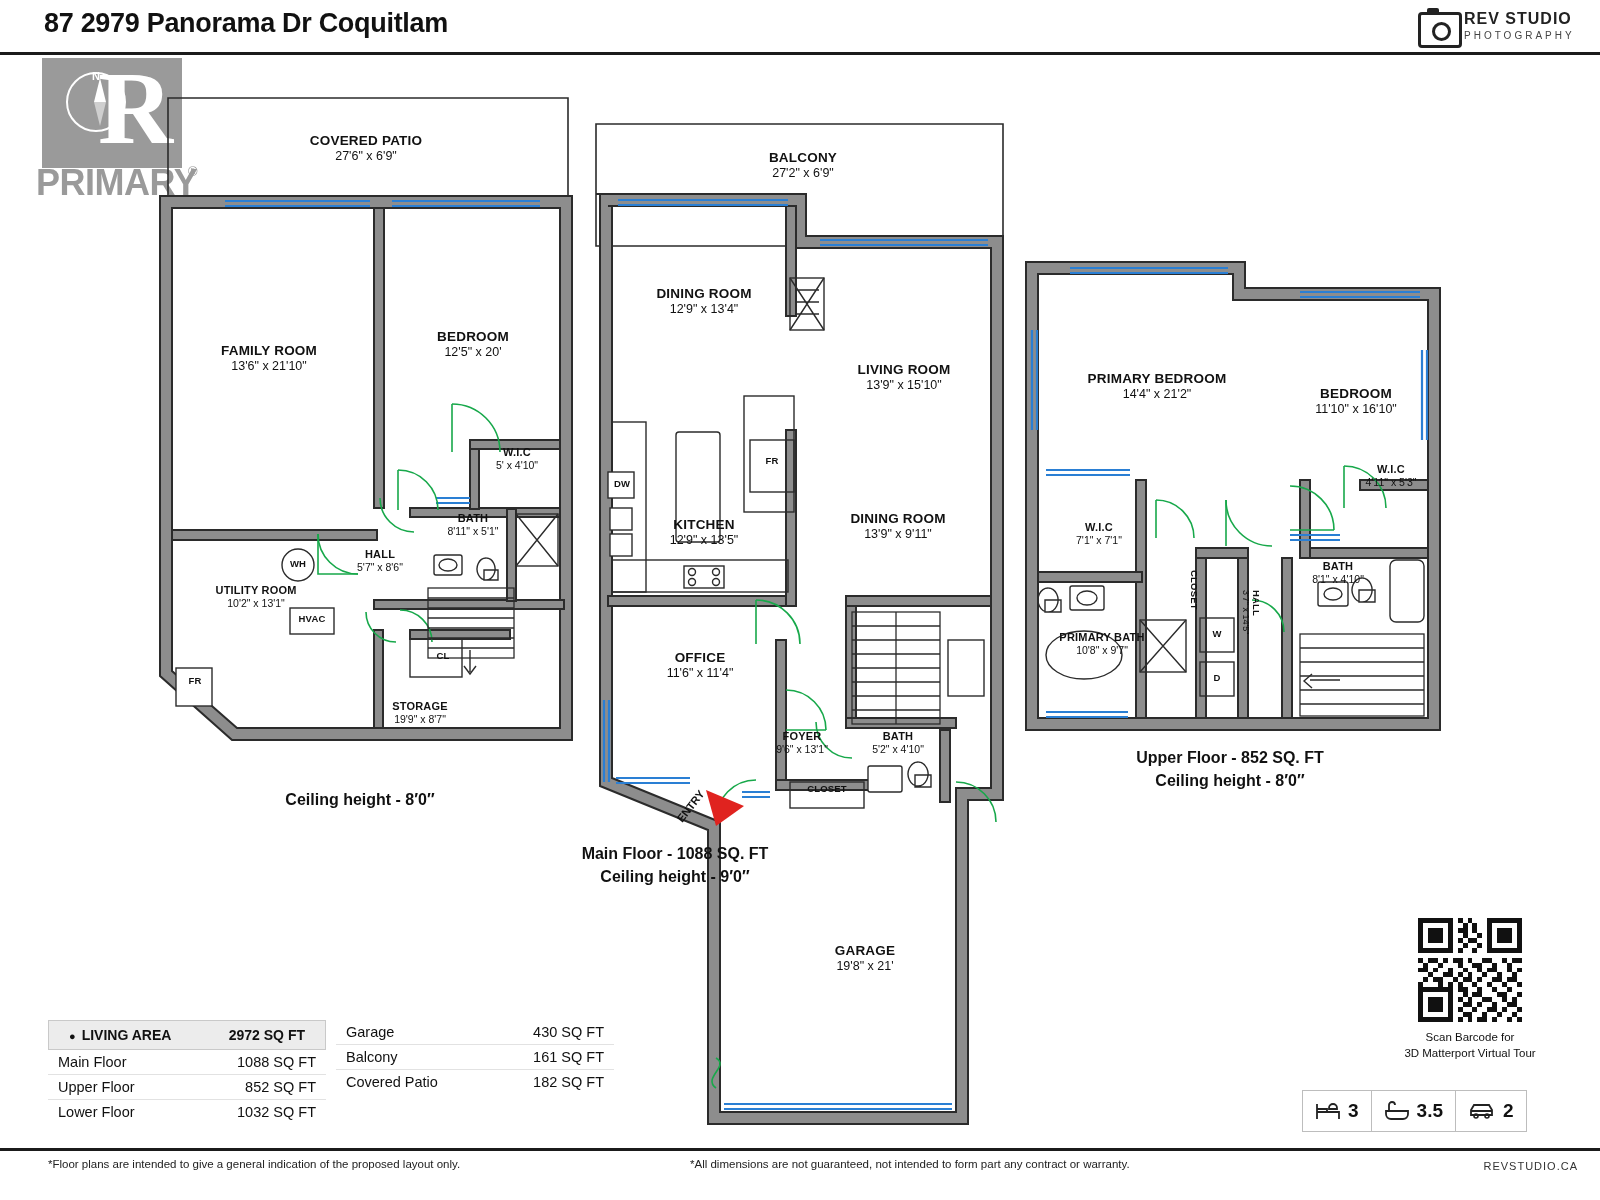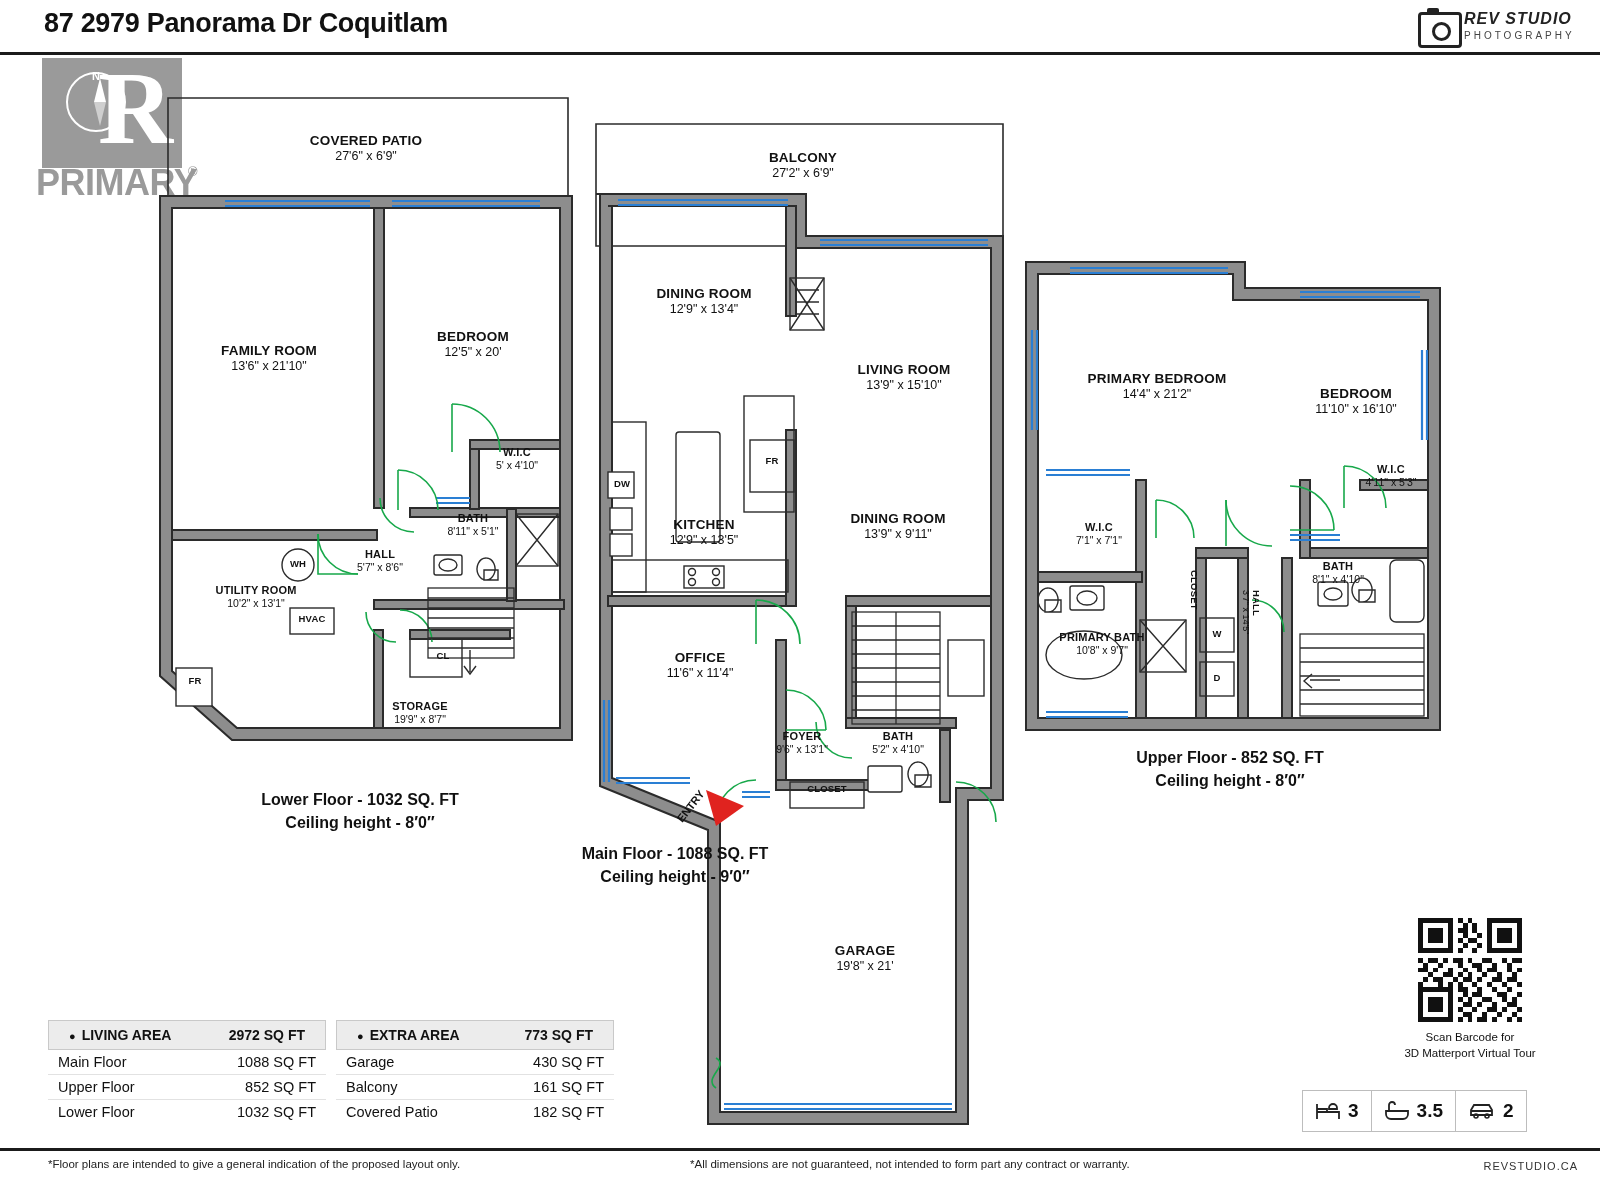--- a/index.html
+++ b/index.html
@@ -26,21 +26,21 @@
   #revlogo{right:22px;top:8px;width:160px;height:40px;}
   #revlogo .cam{
     position:absolute;left:0;top:4px;width:38px;height:30px;border:3px solid #222;border-radius:4px;
   }
   #revlogo .cam:before{
     content:"";position:absolute;left:11px;top:7px;width:13px;height:13px;border:3px solid #222;border-radius:50%;
   }
   #revlogo .cam:after{
     content:"";position:absolute;left:6px;top:-7px;width:12px;height:5px;background:#222;border-radius:2px 2px 0 0;
   }
-  #revlogo .rev{position:absolute;left:46px;top:2px;font-size:16px;font-weight:bold;letter-spacing:1px;color:#222;font-style:italic;}
+  #revlogo .rev{position:absolute;left:46px;top:2px;font-size:16px;font-weight:bold;letter-spacing:1px;color:#222;}
   #revlogo .photog{position:absolute;left:46px;top:22px;font-size:10px;letter-spacing:3px;color:#444;}
 
   
   #realtor{left:36px;top:58px;width:180px;height:140px;}
   #realtor .block{
     position:absolute;left:6px;top:0;width:140px;height:110px;background:#9a9a9a;
   }
   #realtor .rchar{
     position:absolute;left:62px;top:-2px;font-size:104px;font-weight:bold;color:#ffffff;line-height:104px;
     font-family:"Liberation Serif",serif;
@@ -355,21 +355,20 @@
   <div class="nm">WH</div>
 </div>
 <div class="rl abs xs" style="left:291px;top:613px;width:42px;">
   <div class="nm">HVAC</div>
 </div>
 <div class="rl abs xs" style="left:180px;top:675px;width:30px;">
   <div class="nm">FR</div>
 </div>
 
 <div class="floorcap" style="left:150px;top:788px;width:420px;">
-  <div>Lower Floor - 1032 SQ. FT</div>
   <div>Ceiling height - 8′0″</div>
 </div>
 
 <div class="rl abs" style="left:718px;top:150px;width:170px;">
   <div class="nm">BALCONY</div>
   <div class="dm">27'2" x 6'9"</div>
 </div>
 <div class="rl abs" style="left:620px;top:286px;width:168px;">
   <div class="nm">DINING ROOM</div>
   <div class="dm">12'9" x 13'4"</div>
@@ -474,24 +473,20 @@
     <span>Upper Floor</span>
       <span>852 SQ FT</span>
   </div>
   <div class="arearow">
     <span>Lower Floor</span>
       <span>1032 SQ FT</span>
   </div>
 </div>
 
 <div class="areabox" style="left:336px;top:1020px;width:278px;">
-  <div class="areahead">
-    <span><span class="dot">●</span><span>EXTRA AREA</span></span>
-    <span>773 SQ FT</span>
-  </div>
   <div class="arearow">
     <span>Garage</span>
       <span>430 SQ FT</span>
   </div>
   <div class="arearow">
     <span>Balcony</span>
       <span>161 SQ FT</span>
   </div>
   <div class="arearow">
     <span>Covered Patio</span>

